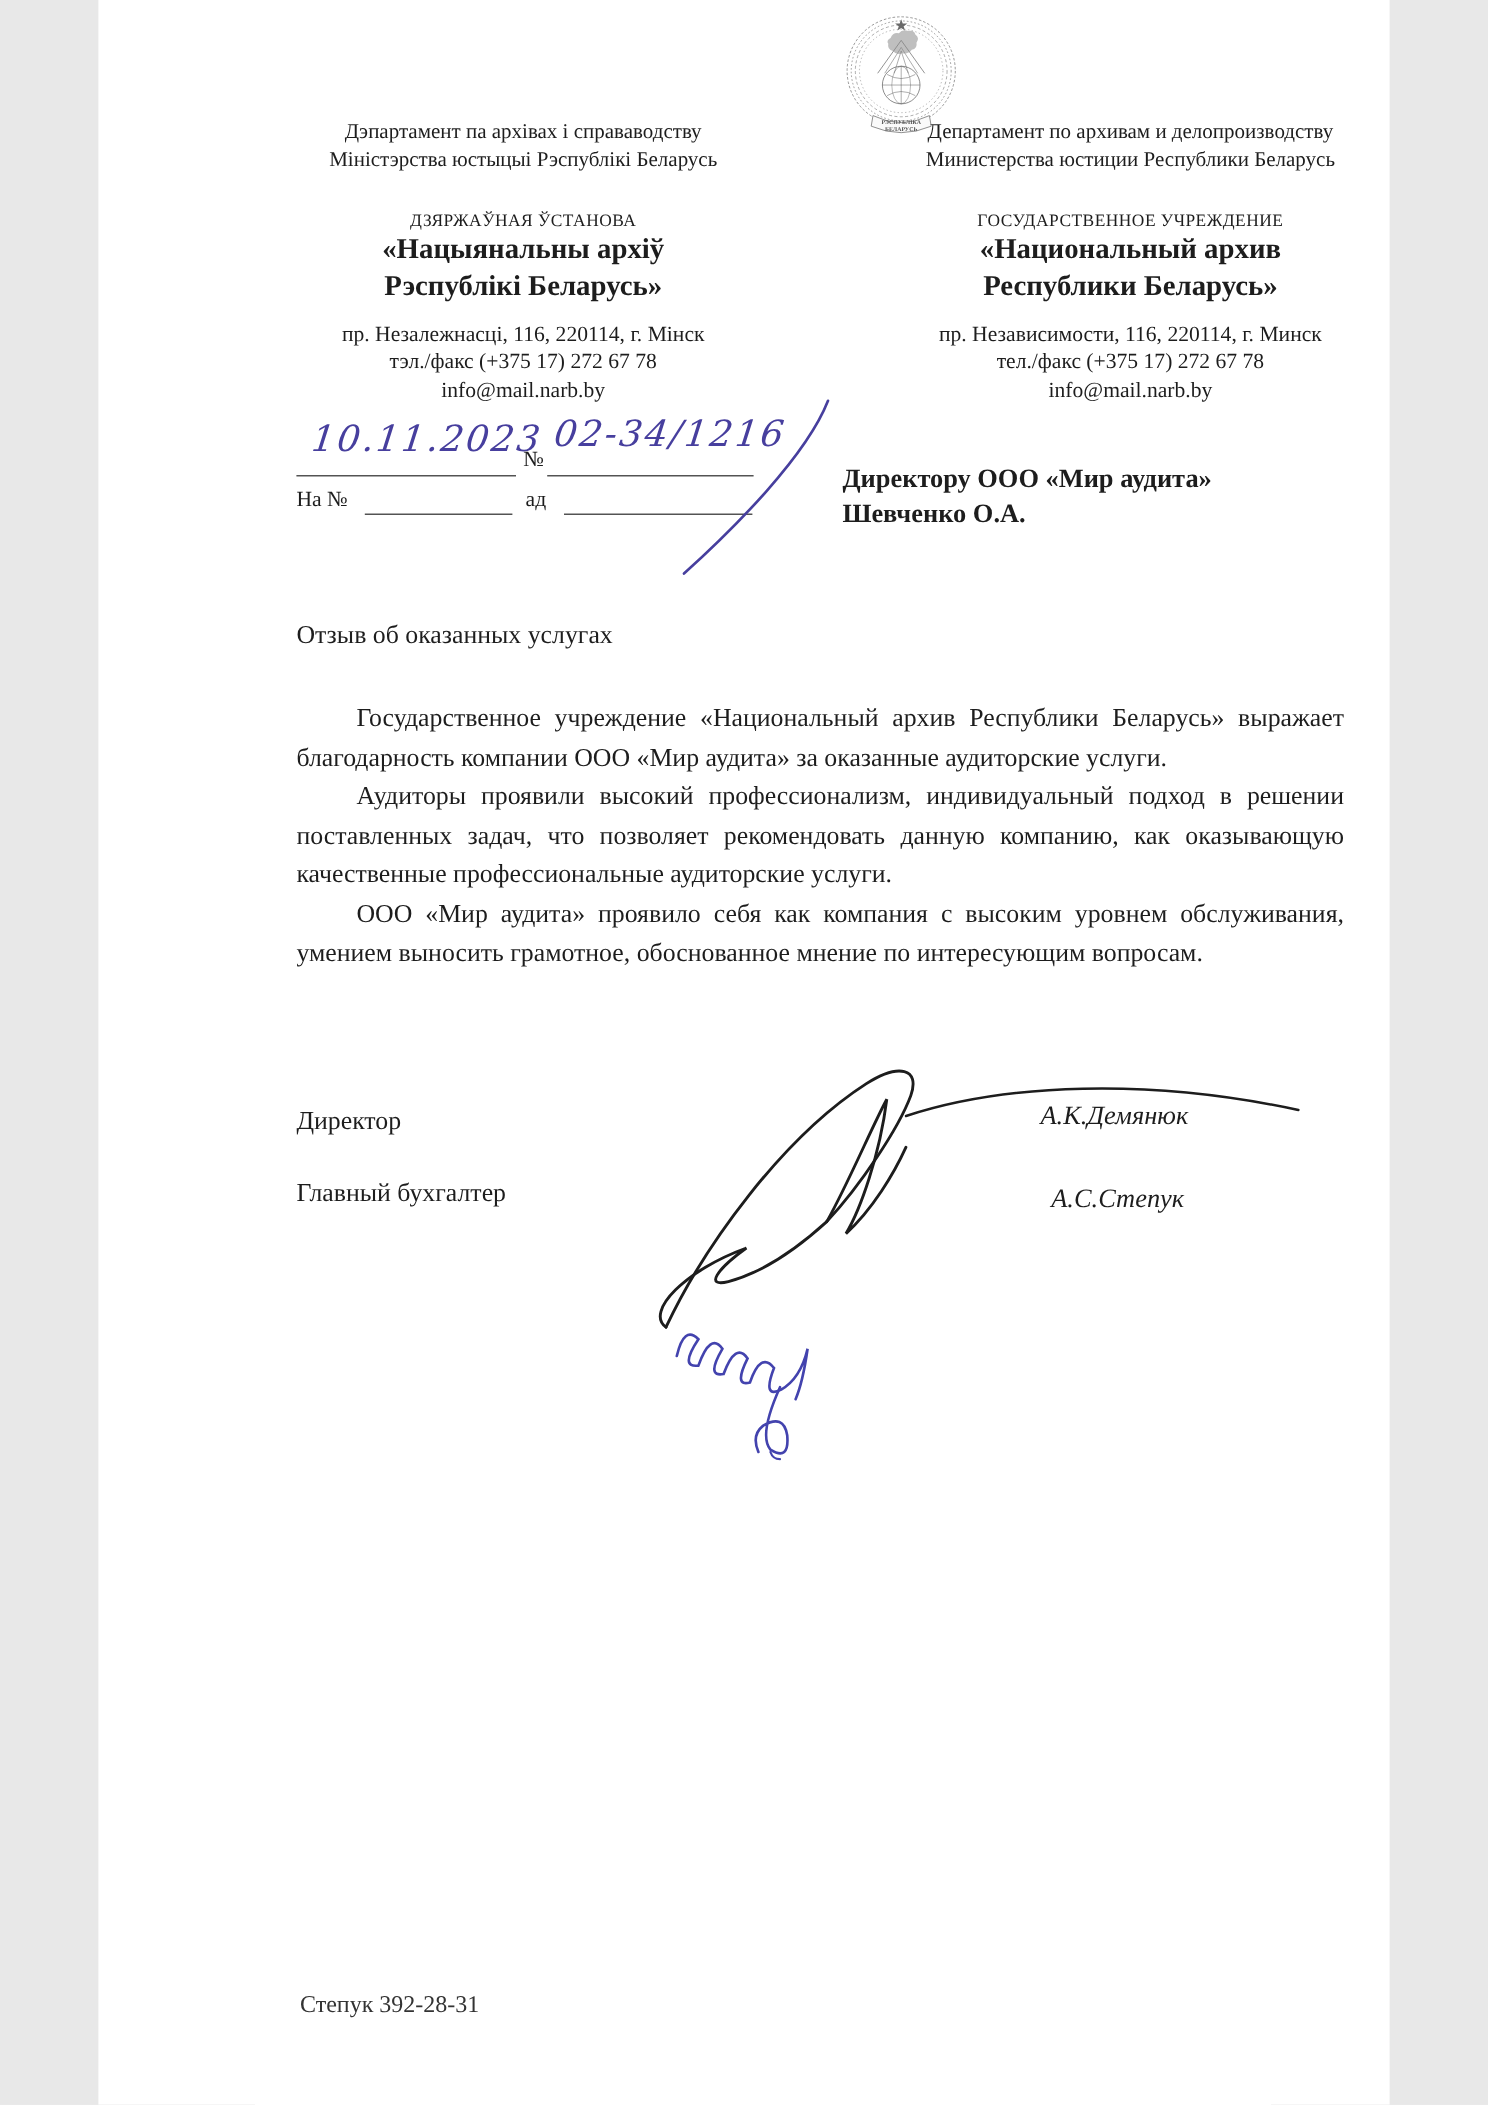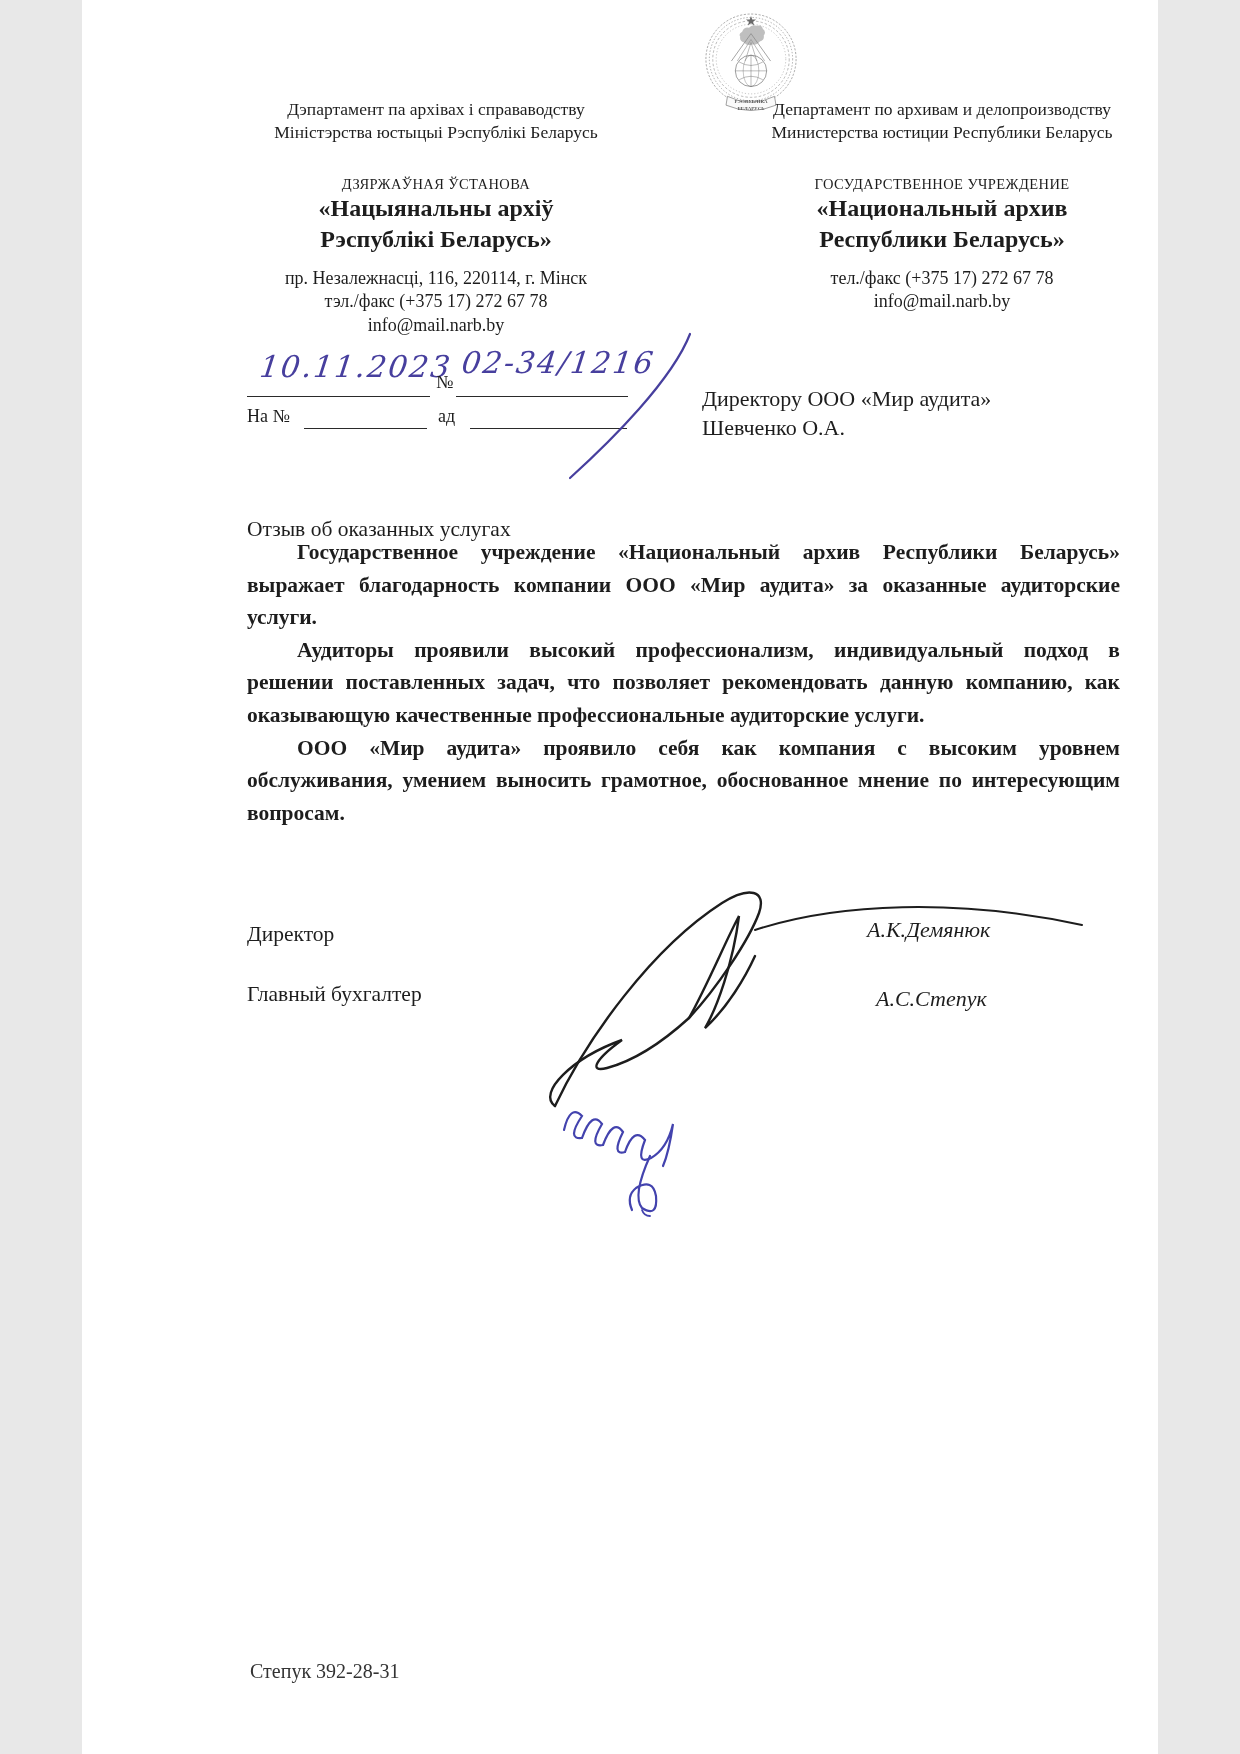--- a/index.html
+++ b/index.html
@@ -82,20 +82,21 @@
     <div class="dept">
       <div>Департамент по архивам и делопроизводству</div>
       <div>Министерства юстиции Республики Беларусь</div>
     </div>
     <div class="org-type">ГОСУДАРСТВЕННОЕ УЧРЕЖДЕНИЕ</div>
     <div class="org-name">
       <div>«Национальный архив</div>
       <div>Республики Беларусь»</div>
     </div>
     <div class="addr">
+      <div>пр. Независимости, 116, 220114, г. Минск</div>
       <div>тел./факс (+375 17) 272 67 78</div>
       <div>info@mail.narb.by</div>
     </div>
   </div>
 
   <div class="abs handwriting hw-big" style="left:178px;top:349px;">10.11.2023</div>
   <div class="abs blank-line" style="left:165px;top:395px;width:183px;"></div>
 
   <div class="abs ref-label" style="left:354px;top:372px;">№</div>
   <div class="abs handwriting hw-big" style="left:380px;top:345px;">02-34/1216</div>
@@ -103,28 +104,28 @@
 
   <div class="abs ref-label" style="left:165px;top:406px;">На №</div>
   <div class="abs blank-line" style="left:222px;top:427px;width:123px;"></div>
   <div class="abs ref-label" style="left:356px;top:406px;">ад</div>
   <div class="abs blank-line" style="left:388px;top:427px;width:157px;"></div>
 
   <svg class="abs overlay" style="left:430px;top:330px;" width="220" height="160" viewBox="0 0 220 160">
     <path d="M 178 4 C 160 50, 100 110, 58 148" fill="none" stroke="#473f9e" stroke-width="2.2" stroke-linecap="round"></path>
   </svg>
 
-  <div class="abs addressee" style="left:620px;top:385px;width:420px;">
+  <div class="abs addressee" style="left:620px;top:385px;width:420px;font-weight:bold;">
     <div>Директору ООО «Мир аудита»</div>
     <div>Шевченко О.А.</div>
   </div>
 
   <div class="abs subject" style="left:165px;top:517px;">Отзыв об оказанных услугах</div>
 
-  <div class="abs body-text" style="left:165px;top:536px;width:873px;font-weight:bold;">
+  <div class="abs body-text" style="left:165px;top:582px;width:873px;">
     <p>Государственное учреждение «Национальный архив Республики Беларусь» выражает благодарность компании ООО «Мир аудита» за оказанные аудиторские услуги.</p>
     <p>Аудиторы проявили высокий профессионализм, индивидуальный подход в решении поставленных задач, что позволяет рекомендовать данную компанию, как оказывающую качественные профессиональные аудиторские услуги.</p>
     <p>ООО «Мир аудита»  проявило себя как компания с высоким уровнем обслуживания, умением выносить грамотное, обоснованное мнение по интересующим вопросам.</p>
   </div>
 
   <div class="abs sig-title" style="left:165px;top:922px;">Директор</div>
   <div class="abs sig-name" style="left:785px;top:917px;">А.К.Демянюк</div>
 
   <div class="abs sig-title" style="left:165px;top:982px;">Главный бухгалтер</div>
   <div class="abs sig-name" style="left:794px;top:975px;margin-top:11px;">А.С.Степук</div>

